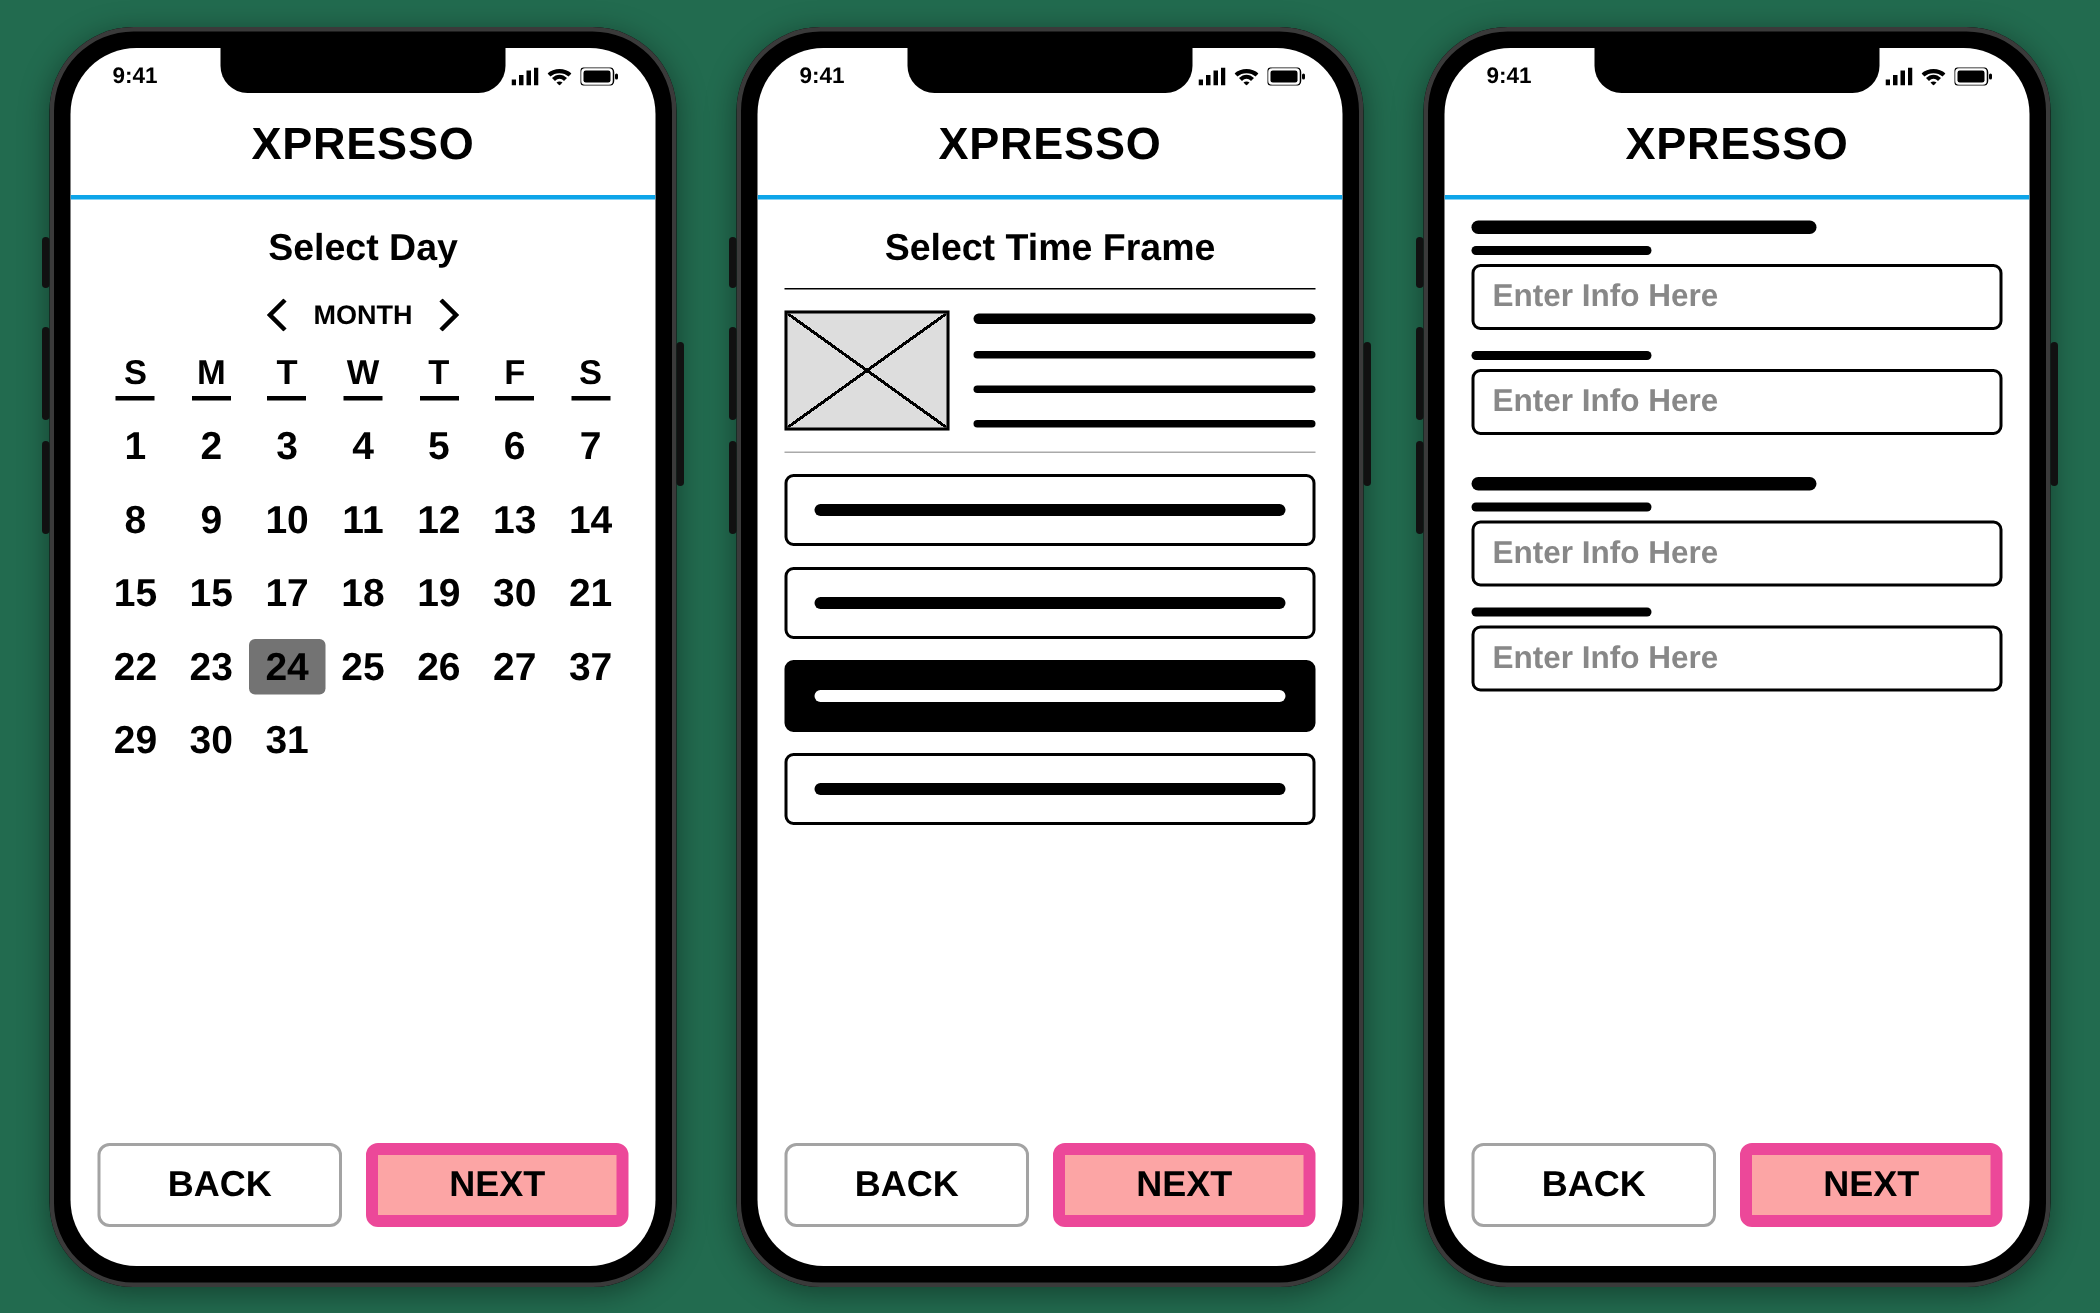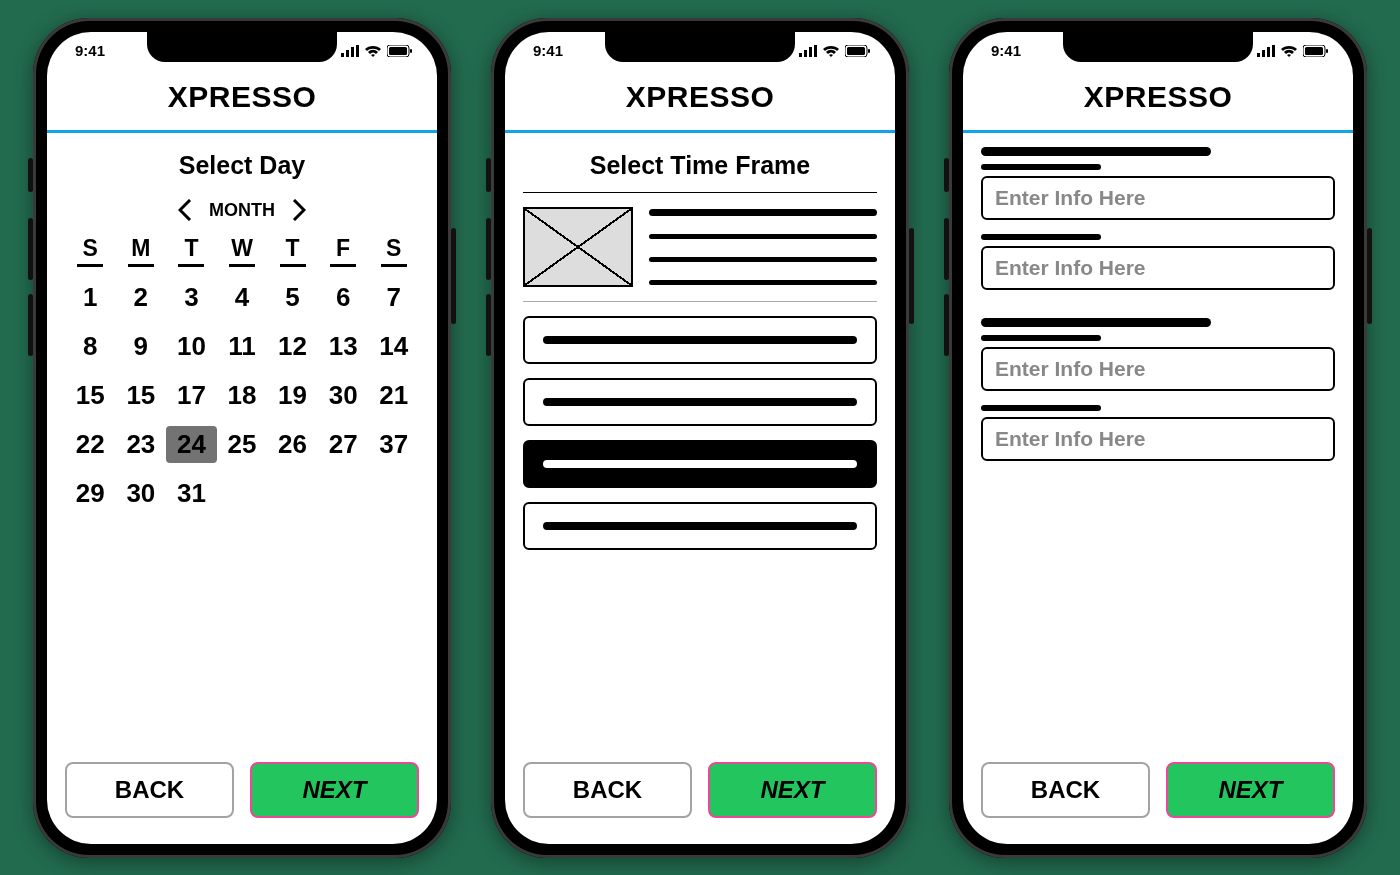--- a/index.html
+++ b/index.html
@@ -31,21 +31,21 @@
 
   .app-title { text-align:center; font-size:30px; font-weight:900; letter-spacing:.5px; padding:10px 0 16px; border-bottom:3px solid #0ea5e9; }
   .section-title { text-align:center; font-size:25px; font-weight:800; padding:18px 0 12px; }
 
   .content { flex:1; padding:0 18px; overflow:hidden; }
 
   
   .footer { display:flex; gap:16px; padding:14px 18px 26px; }
   .btn { flex:1; height:56px; display:flex; align-items:center; justify-content:center; font-size:24px; font-weight:900; border-radius:8px; cursor:pointer; }
   .btn-back { background:#fff; border:2px solid #a3a3a3; }
-  .btn-next { background:#22c55e; border:2px solid #ec4899;font-style:italic; }
+  .btn-next { background:#fca5a5; border:8px solid #ec4899; }
 
   
   .month-nav { display:flex; align-items:center; justify-content:center; gap:14px; font-size:18px; font-weight:800; margin:8px 0 12px;text-align:right; }
   .chev { width:20px; height:20px; cursor:pointer; display:flex; align-items:center; justify-content:center; }
   .cal-head { display:grid; grid-template-columns:repeat(7,1fr); text-align:center; font-size:23px; font-weight:900; }
   .cal-head span { padding:2px 0; border-bottom:3px solid #000; margin:0 auto; width:26px; }
   .cal-grid { display:grid; grid-template-columns:repeat(7,1fr); text-align:center; font-size:26px; font-weight:800; row-gap:12px; margin-top:12px; }
   .cal-grid span { padding:3px 0; border-radius:4px; cursor:pointer; }
   .cal-grid span.sel { background:#737373; }
 

